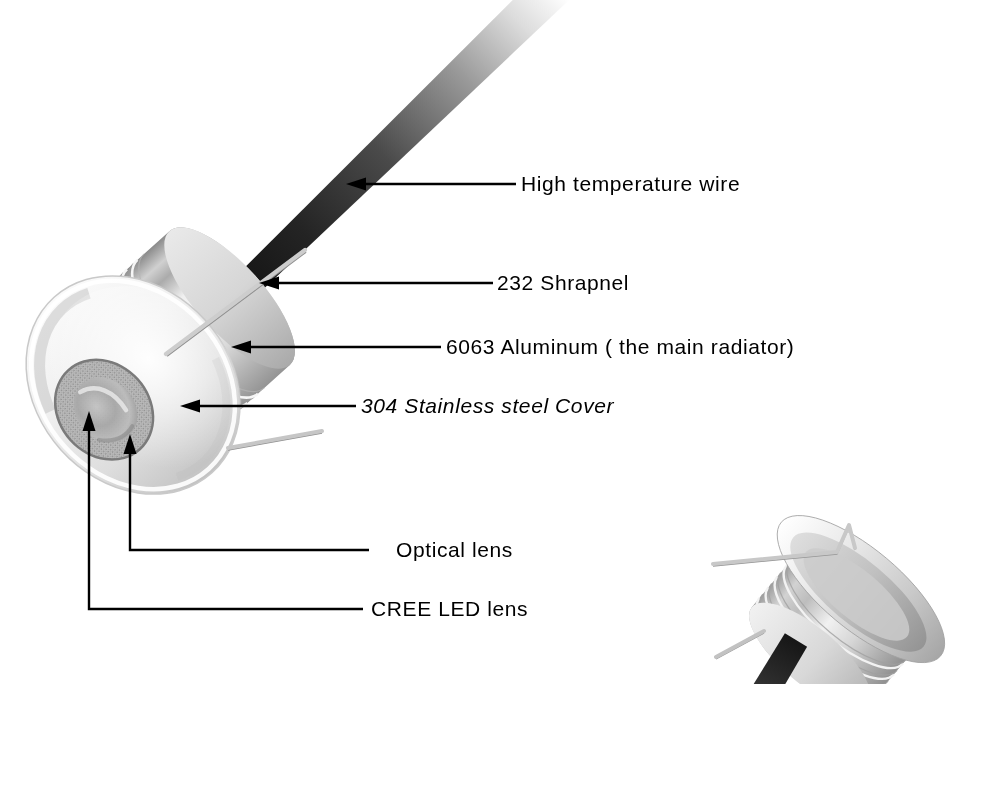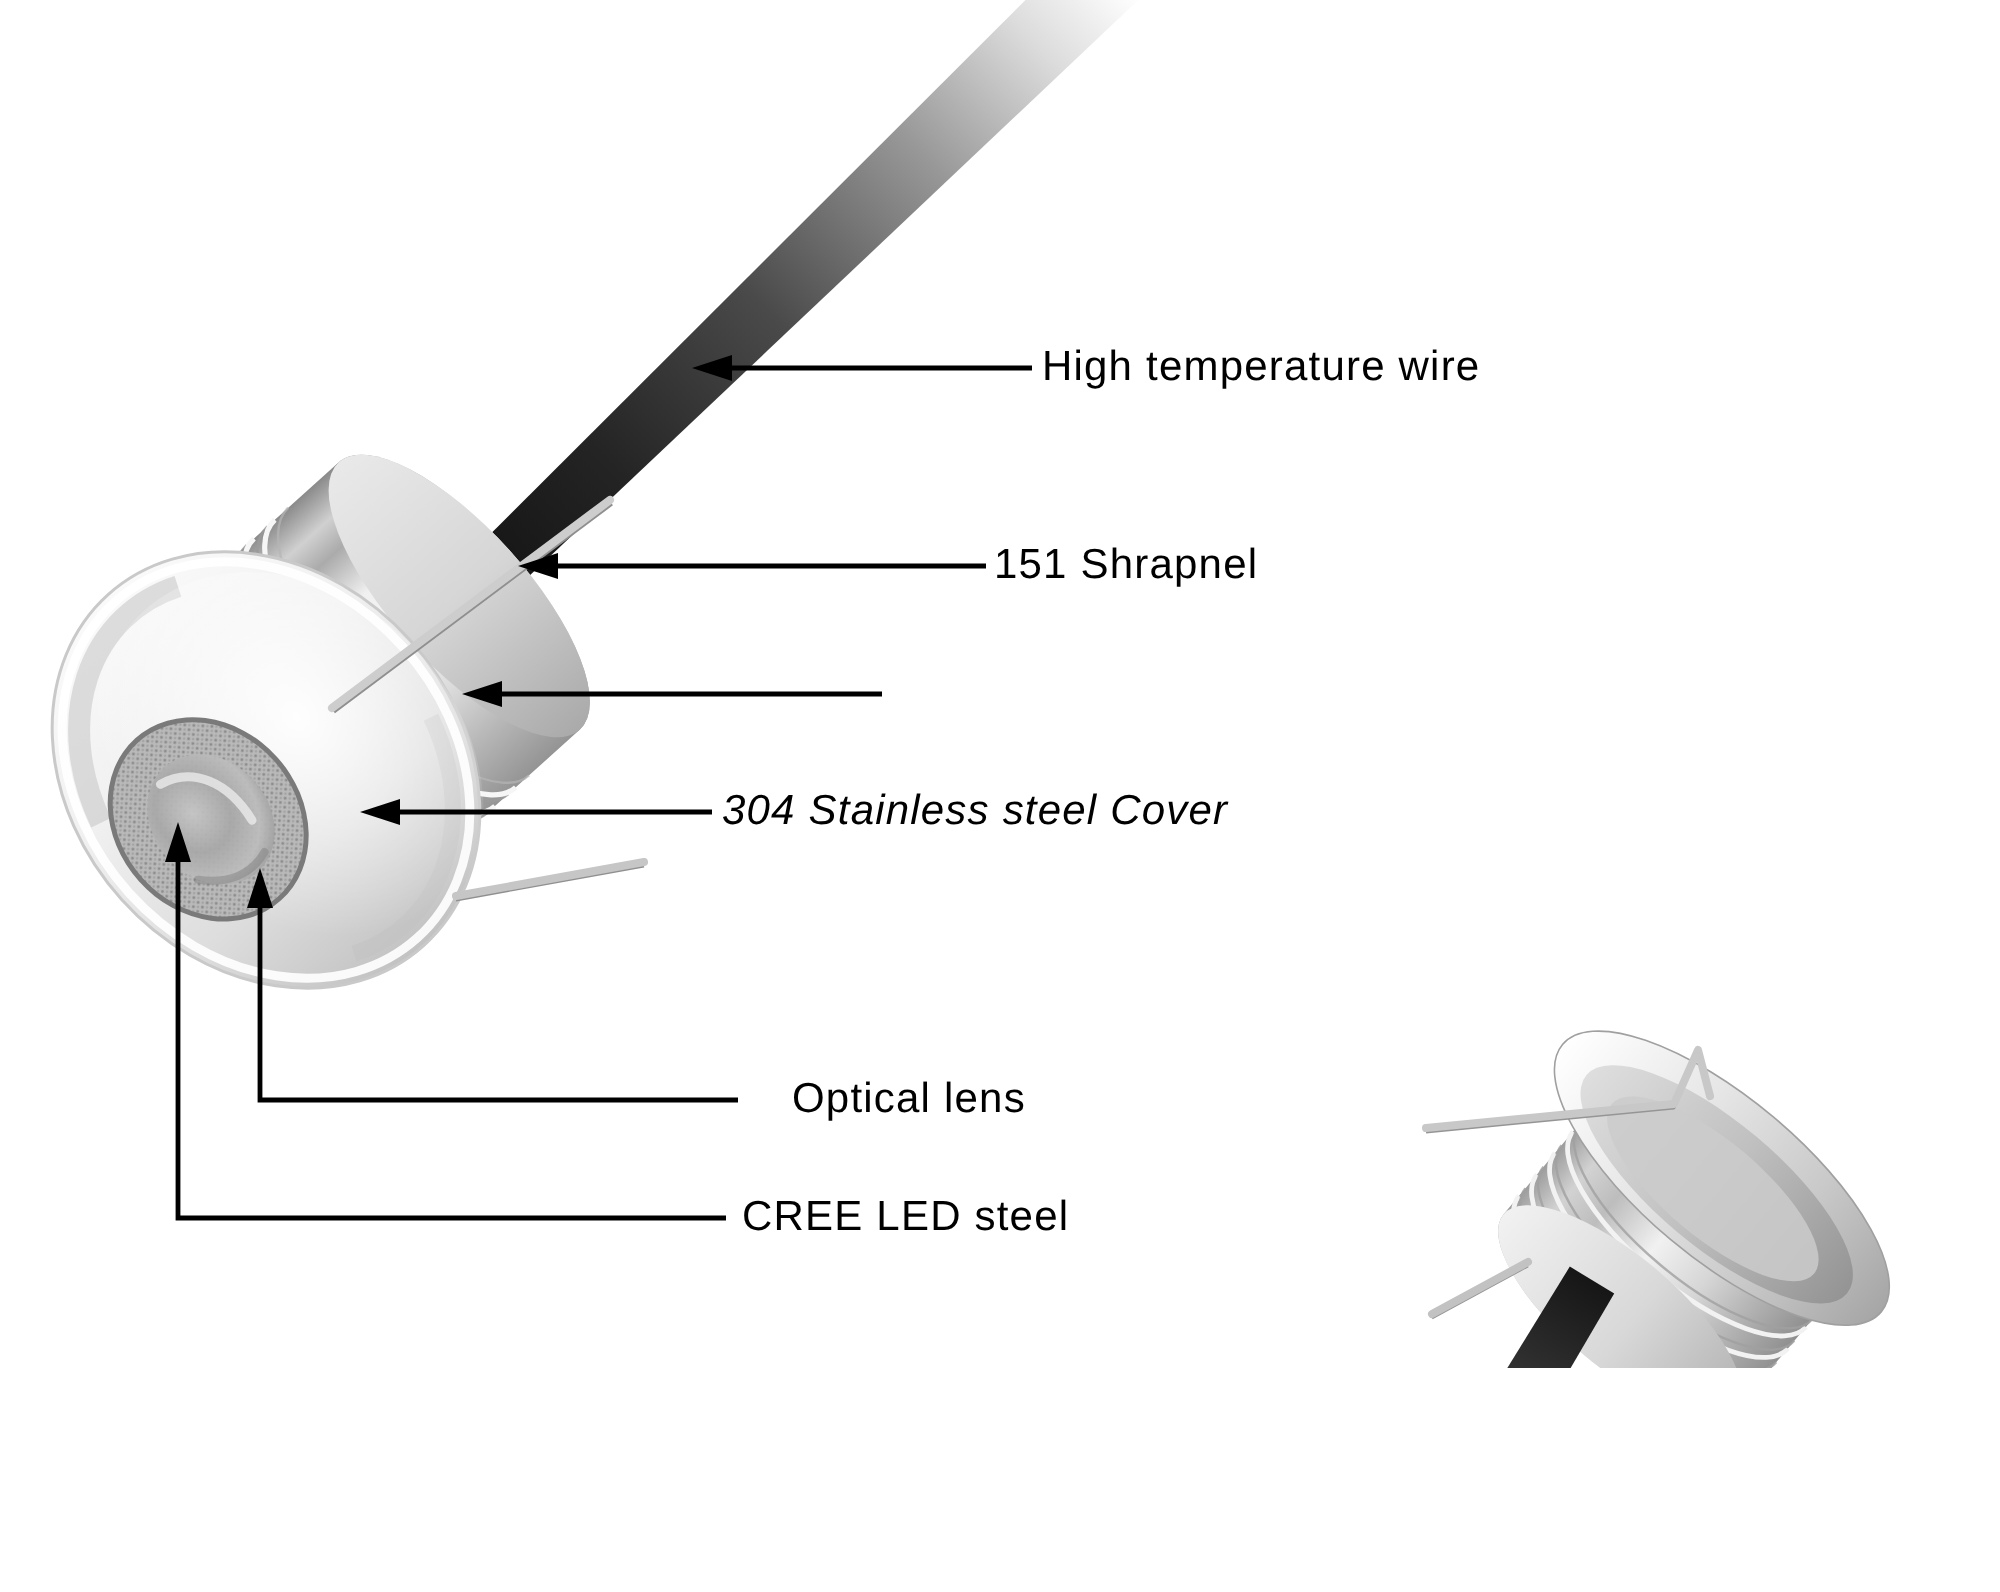--- a/index.html
+++ b/index.html
@@ -215,17 +215,18 @@
       <polygon points="130,434 123.5,454 136.5,454" fill="#000000" stroke="none"></polygon>
     </g>
     <g>
       <polyline points="89,428 89,609 363,609"></polyline>
       <polygon points="89,411 82.5,431 95.5,431" fill="#000000" stroke="none"></polygon>
     </g>
   </g>
 </svg>
 
   <div class="part-label lbl-wire">High temperature wire</div>
-  <div class="part-label lbl-shrap">151 Shrapnel</div>
+  <div class="part-label lbl-shrap">232 Shrapnel</div>
+  <div class="part-label lbl-alu">6063 Aluminum ( the main radiator)</div>
   <div class="part-label lbl-cover">304 Stainless steel Cover</div>
   <div class="part-label lbl-lens">Optical lens</div>
-  <div class="part-label lbl-chip">CREE LED steel</div>
+  <div class="part-label lbl-chip">CREE LED lens</div>
 </div>
 
 </body></html>

